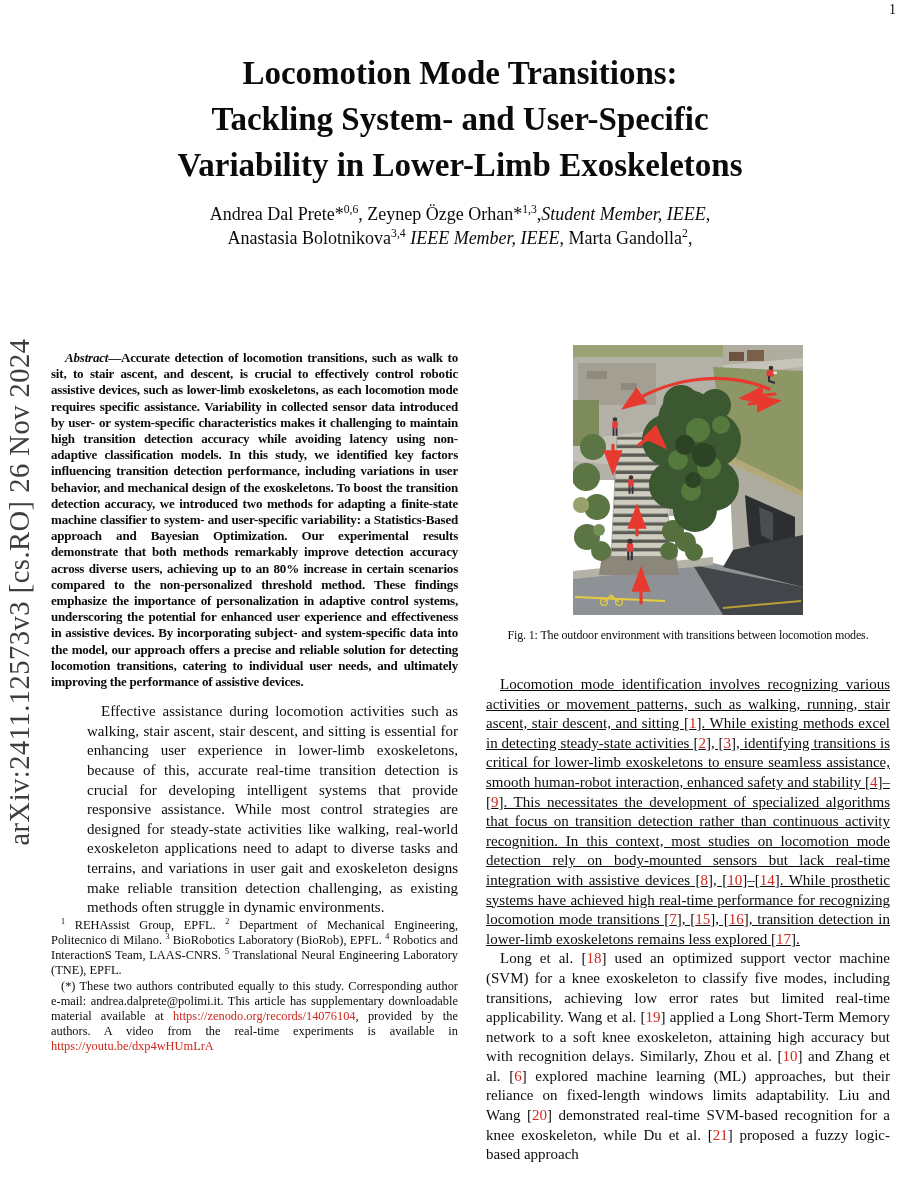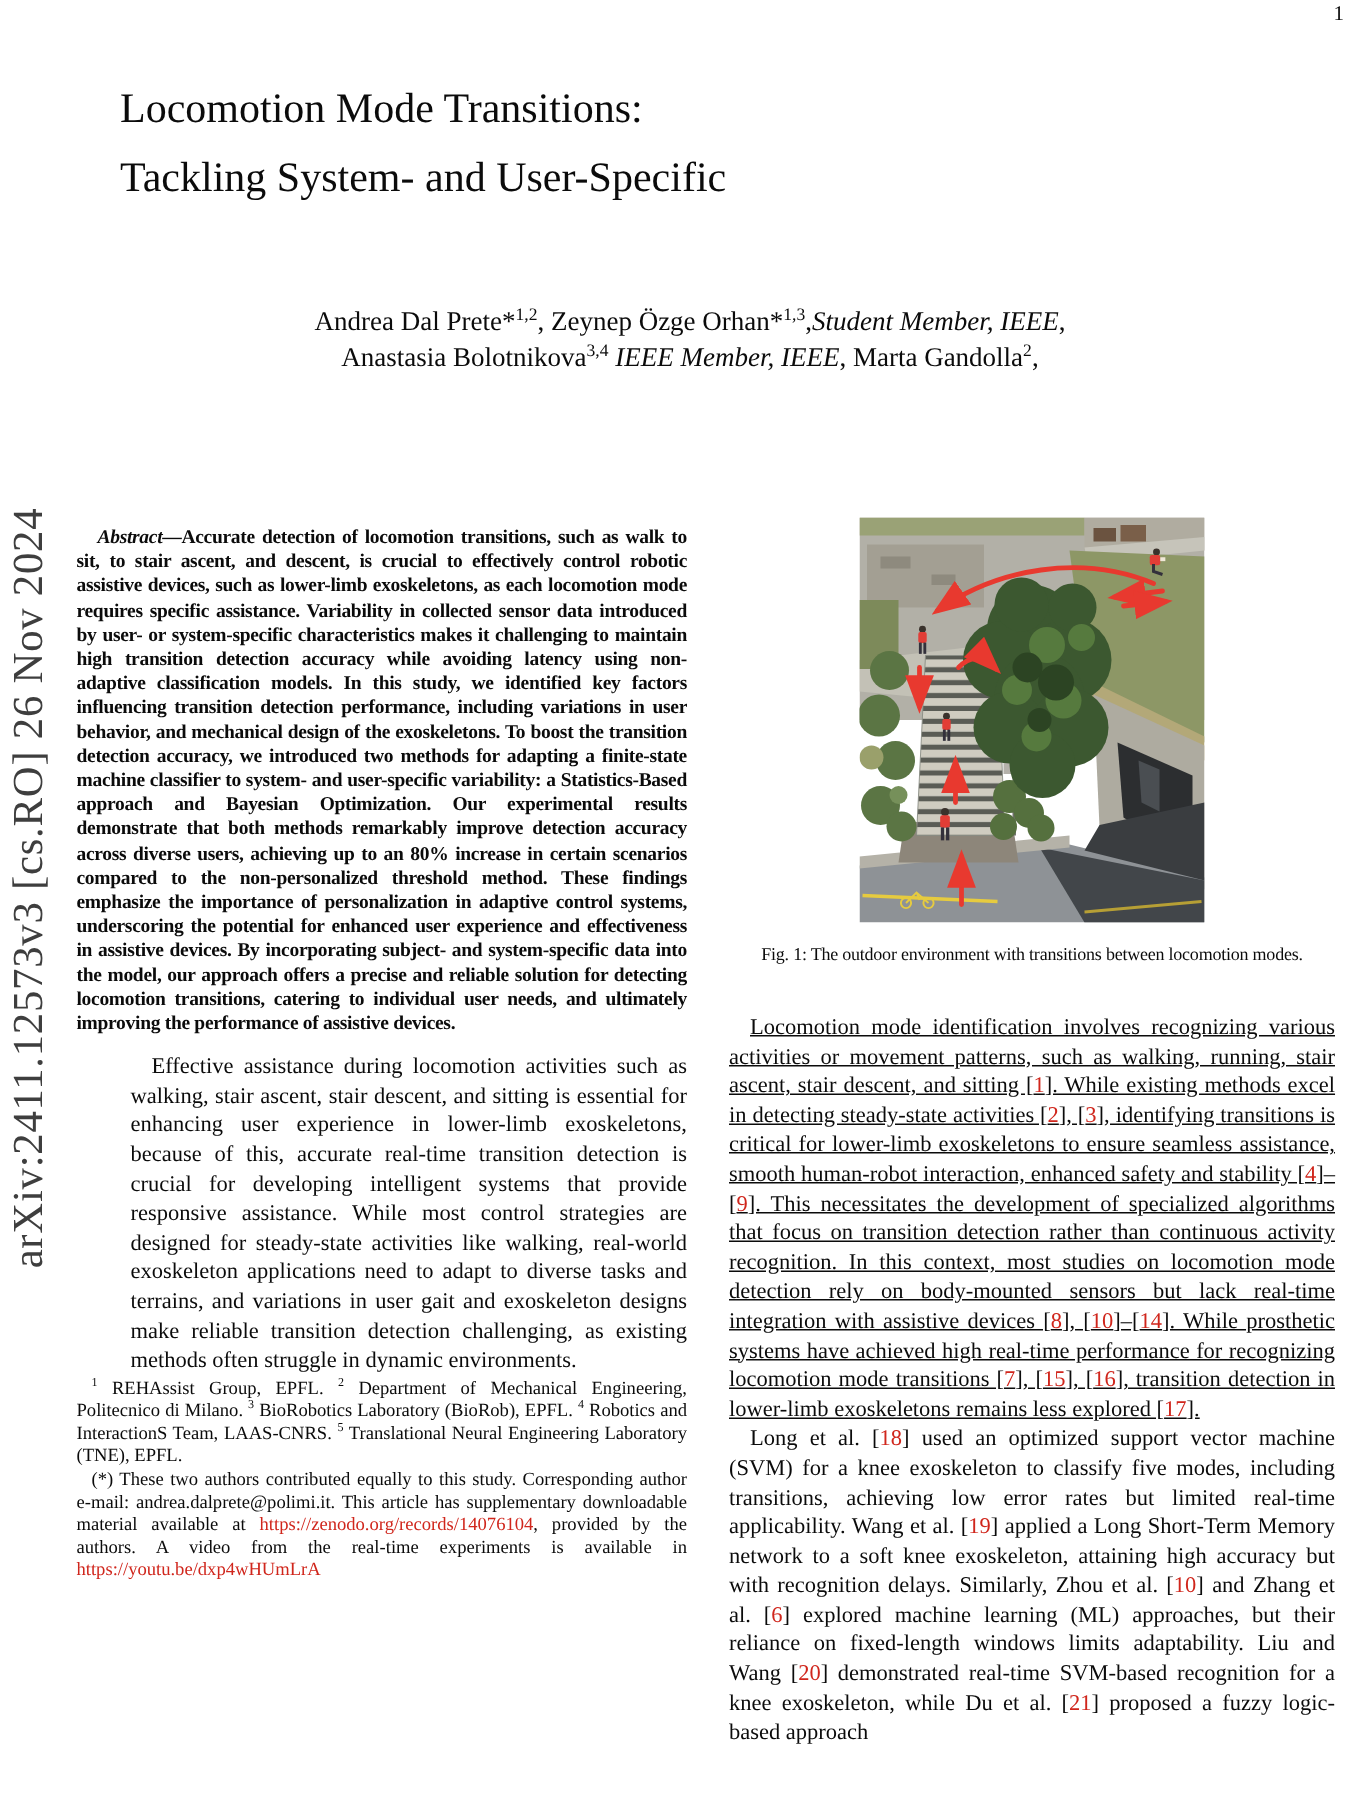--- a/index.html
+++ b/index.html
@@ -2,22 +2,22 @@
 <html style="--citation-red: #d0261c; --link-red: #d0261c; --accent-arrow-red: #e8392f; --strip-gray: #3e3e3e;"><head>
 <meta charset="utf-8">
 <style>
   html,body{margin:0;padding:0;background:#ffffff;}
   .page{position:relative;width:906px;height:1200px;background:#ffffff;overflow:hidden;
         font-family:"Liberation Serif","DejaVu Serif",serif;color:#0b0b0b;}
   .page-number{position:absolute;left:889px;top:2px;font-size:14px;}
   .arxiv-strip{position:absolute;left:4px;top:894px;width:604px;height:34px;
         transform:rotate(-90deg);transform-origin:0 0;text-align:center;
         font-size:28.5px;letter-spacing:0.5px;color:var(--strip-gray,#3e3e3e);white-space:nowrap;}
-  .title-block{position:absolute;left:80px;top:50px;width:760px;
-        font-size:28px;line-height:46px;}
+  .title-block{position:absolute;left:80px;top:50px;width:760px;text-align:center;
+        font-size:33px;line-height:46px;font-weight:bold;}
   .authors-block{position:absolute;left:60px;top:202px;width:800px;text-align:center;
         font-size:18px;line-height:24px;}
   .col{position:absolute;text-align:justify;}
   .col-left{left:51px;top:350px;width:407px;}
   .col-right{left:486px;top:345px;width:404px;}
   p{margin:0;}
   .abstract{font-weight:bold;font-size:13px;line-height:16.2px;letter-spacing:-0.2px;text-indent:14px;}
   .index-terms{font-weight:bold;font-size:13px;line-height:16.2px;letter-spacing:-0.2px;text-indent:14px;margin-top:13px;}
   .section-heading{margin-top:24px;text-align:center;font-size:15.5px;}
   .section-heading .sc{font-variant:small-caps;letter-spacing:1px;margin-left:7px;}
@@ -39,24 +39,25 @@
 
 <div class="page">
 
   <div class="page-number">1</div>
 
   <div class="arxiv-strip">arXiv:2411.12573v3  [cs.RO]  26 Nov 2024</div>
 
   <div class="title-block">
     <div>Locomotion Mode Transitions:</div>
     <div>Tackling System- and User-Specific</div>
+    <div>Variability in Lower-Limb Exoskeletons</div>
   </div>
 
   <div class="authors-block">
-    <div><span>Andrea Dal Prete*</span><span class="s-sup">1,2</span><span>, Zeynep Özge Orhan*</span><span class="s-sup">1,3</span><span>,</span><span class="s-i">Student Member, IEEE</span><span>,</span></div>
+    <div><span>Andrea Dal Prete*</span><span class="s-sup">0,6</span><span>, Zeynep Özge Orhan*</span><span class="s-sup">1,3</span><span>,</span><span class="s-i">Student Member, IEEE</span><span>,</span></div>
     <div><span>Anastasia Bolotnikova</span><span class="s-sup">3,4</span><span> </span><span class="s-i">IEEE Member, IEEE</span><span>, Marta Gandolla</span><span class="s-sup">2</span><span>,</span></div>
   </div>
 
   <div class="col col-left">
     <p class="abstract"><span class="s-bi">Abstract</span><span>—Accurate detection of locomotion transitions, such as walk to sit, to stair ascent, and descent, is crucial to effectively control robotic assistive devices, such as lower-limb exoskeletons, as each locomotion mode requires specific assistance. Variability in collected sensor data introduced by user- or system-specific characteristics makes it challenging to maintain high transition detection accuracy while avoiding latency using non-adaptive classification models. In this study, we identified key factors influencing transition detection performance, including variations in user behavior, and mechanical design of the exoskeletons. To boost the transition detection accuracy, we introduced two methods for adapting a finite-state machine classifier to system- and user-specific variability: a Statistics-Based approach and Bayesian Optimization. Our experimental results demonstrate that both methods remarkably improve detection accuracy across diverse users, achieving up to an 80% increase in certain scenarios compared to the non-personalized threshold method. These findings emphasize the importance of personalization in adaptive control systems, underscoring the potential for enhanced user experience and effectiveness in assistive devices. By incorporating subject- and system-specific data into the model, our approach offers a precise and reliable solution for detecting locomotion transitions, catering to individual user needs, and ultimately improving the performance of assistive devices.</span></p>
     <p class="body-par intro-par">Effective assistance during locomotion activities such as walking, stair ascent, stair descent, and sitting is essential for enhancing user experience in lower-limb exoskeletons, because of this, accurate real-time transition detection is crucial for developing intelligent systems that provide responsive assistance. While most control strategies are designed for steady-state activities like walking, real-world exoskeleton applications need to adapt to diverse tasks and terrains, and variations in user gait and exoskeleton designs make reliable transition detection challenging, as existing methods often struggle in dynamic environments.</p>
     <div class="footnotes">
       <p><span class="s-sup">1</span><span> REHAssist Group, EPFL. </span><span class="s-sup">2</span><span> Department of Mechanical Engineering, Politecnico di Milano. </span><span class="s-sup">3</span><span> BioRobotics Laboratory (BioRob), EPFL. </span><span class="s-sup">4</span><span> Robotics and InteractionS Team, LAAS-CNRS. </span><span class="s-sup">5</span><span> Translational Neural Engineering Laboratory (TNE), EPFL.</span></p>
       <p><span>(*) These two authors contributed equally to this study. Corresponding author e-mail: andrea.dalprete@polimi.it. This article has supplementary downloadable material available at </span><span class="s-link">https://zenodo.org/records/14076104</span><span>, provided by the authors. A video from the real-time experiments is available in </span><span class="s-link">https://youtu.be/dxp4wHUmLrA</span></p>
     </div>

